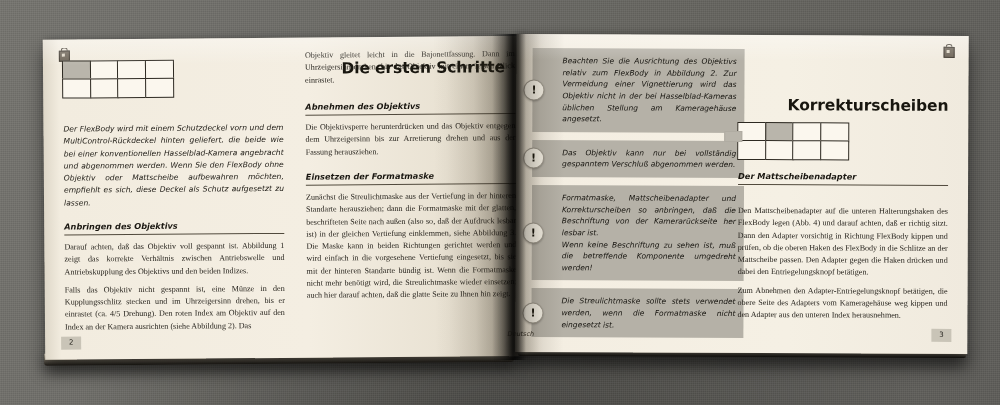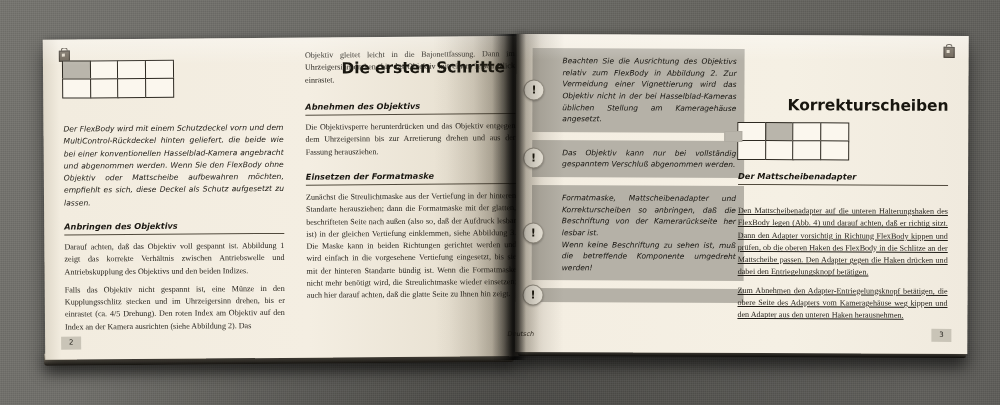--- a/index.html
+++ b/index.html
@@ -321,20 +321,21 @@
               <div class="note-badge">!</div>
               <div class="note-text">Das Objektiv kann nur bei vollständig gespanntem Verschluß abgenommen werden.</div>
             </div>
             <div class="note">
               <div class="note-badge">!</div>
               <div class="note-text">Formatmaske, Mattscheibenadapter und Korrekturscheiben so anbringen, daß die Beschriftung von der Kamerarückseite her lesbar ist.
 Wenn keine Beschriftung zu sehen ist, muß die betreffende Komponente umgedreht werden!</div>
             </div>
             <div class="note">
               <div class="note-badge">!</div>
+              <div class="note-text">Die Streulichtmaske sollte stets verwendet werden, wenn die Formatmaske nicht eingesetzt ist.</div>
             </div>
           </div>
 
         <div class="lang-tab" style="left:-8px; bottom:14px;">Deutsch</div>
 
         <div class="chapter-title" style="right:20px; top:42px; width:232px;">
           <br>
           <span>Korrekturscheiben</span>
         </div>
 
@@ -345,23 +346,23 @@
             <div class="cell"></div>
             <div class="cell"></div>
             <div class="cell"></div>
             <div class="cell"></div>
             <div class="cell"></div>
           </div>
         <div class="grid-tab" style="left:208px; top:96px; width:16px; height:9px;"></div>
 
         <div class="sec-head" style="left:222px; top:136px; width:210px;">Der Mattscheibenadapter</div>
 
-        <div class="body-col" style="left:222px; top:170px; width:210px;text-decoration:underline;">
+        <div class="body-col" style="left:222px; top:170px; width:210px;">
           <p>Den Mattscheibenadapter auf die unteren Halterungshaken des FlexBody legen (Abb. 4) und darauf achten, daß er richtig sitzt. Dann den Adapter vorsichtig in Richtung FlexBody kippen und prüfen, ob die oberen Haken des FlexBody in die Schlitze an der Mattscheibe passen. Den Adapter gegen die Haken drücken und dabei den Entriegelungsknopf betätigen.</p>
-          <p>Zum Abnehmen den Adapter-Entriegelungsknopf betätigen, die obere Seite des Adapters vom Kameragehäuse weg kippen und den Adapter aus den unteren Haken herausnehmen.</p>
+          <p>Zum Abnehmen den Adapter-Entriegelungsknopf betätigen, die obere Seite des Adapters vom Kameragehäuse weg kippen und den Adapter aus den unteren Index herausnehmen.</p>
         </div>
 
         <div class="folio" style="right:16px; bottom:12px;">3</div>
 
         <div class="top-sheen"></div>
         <div class="curve-shade-right"></div>
       </div>
     </div>
 
     <div id="gutter"></div>

